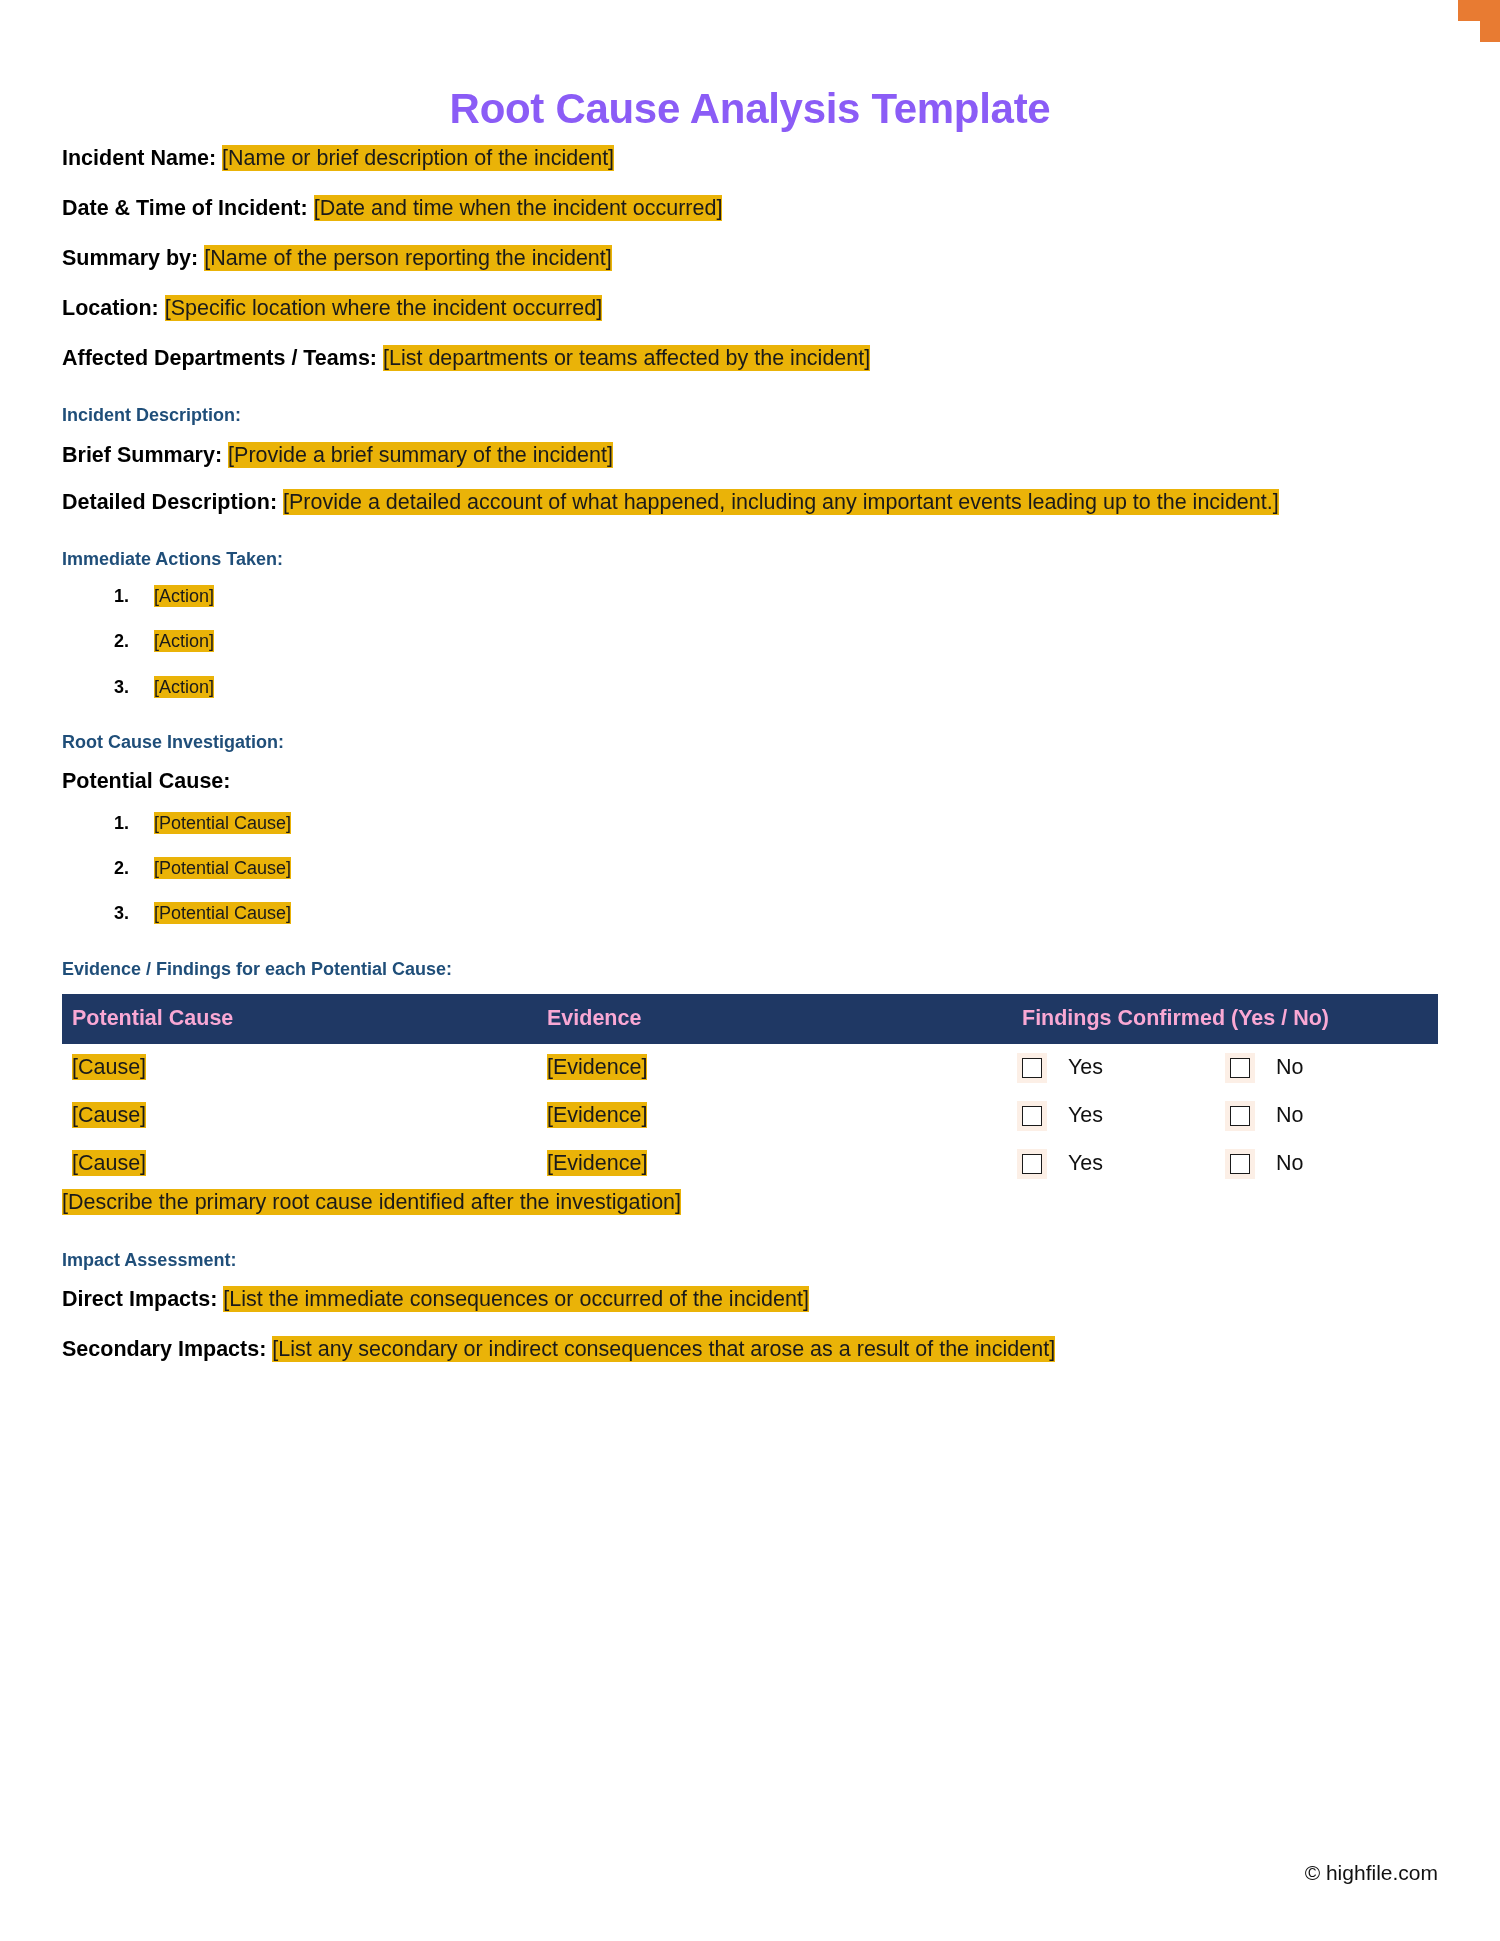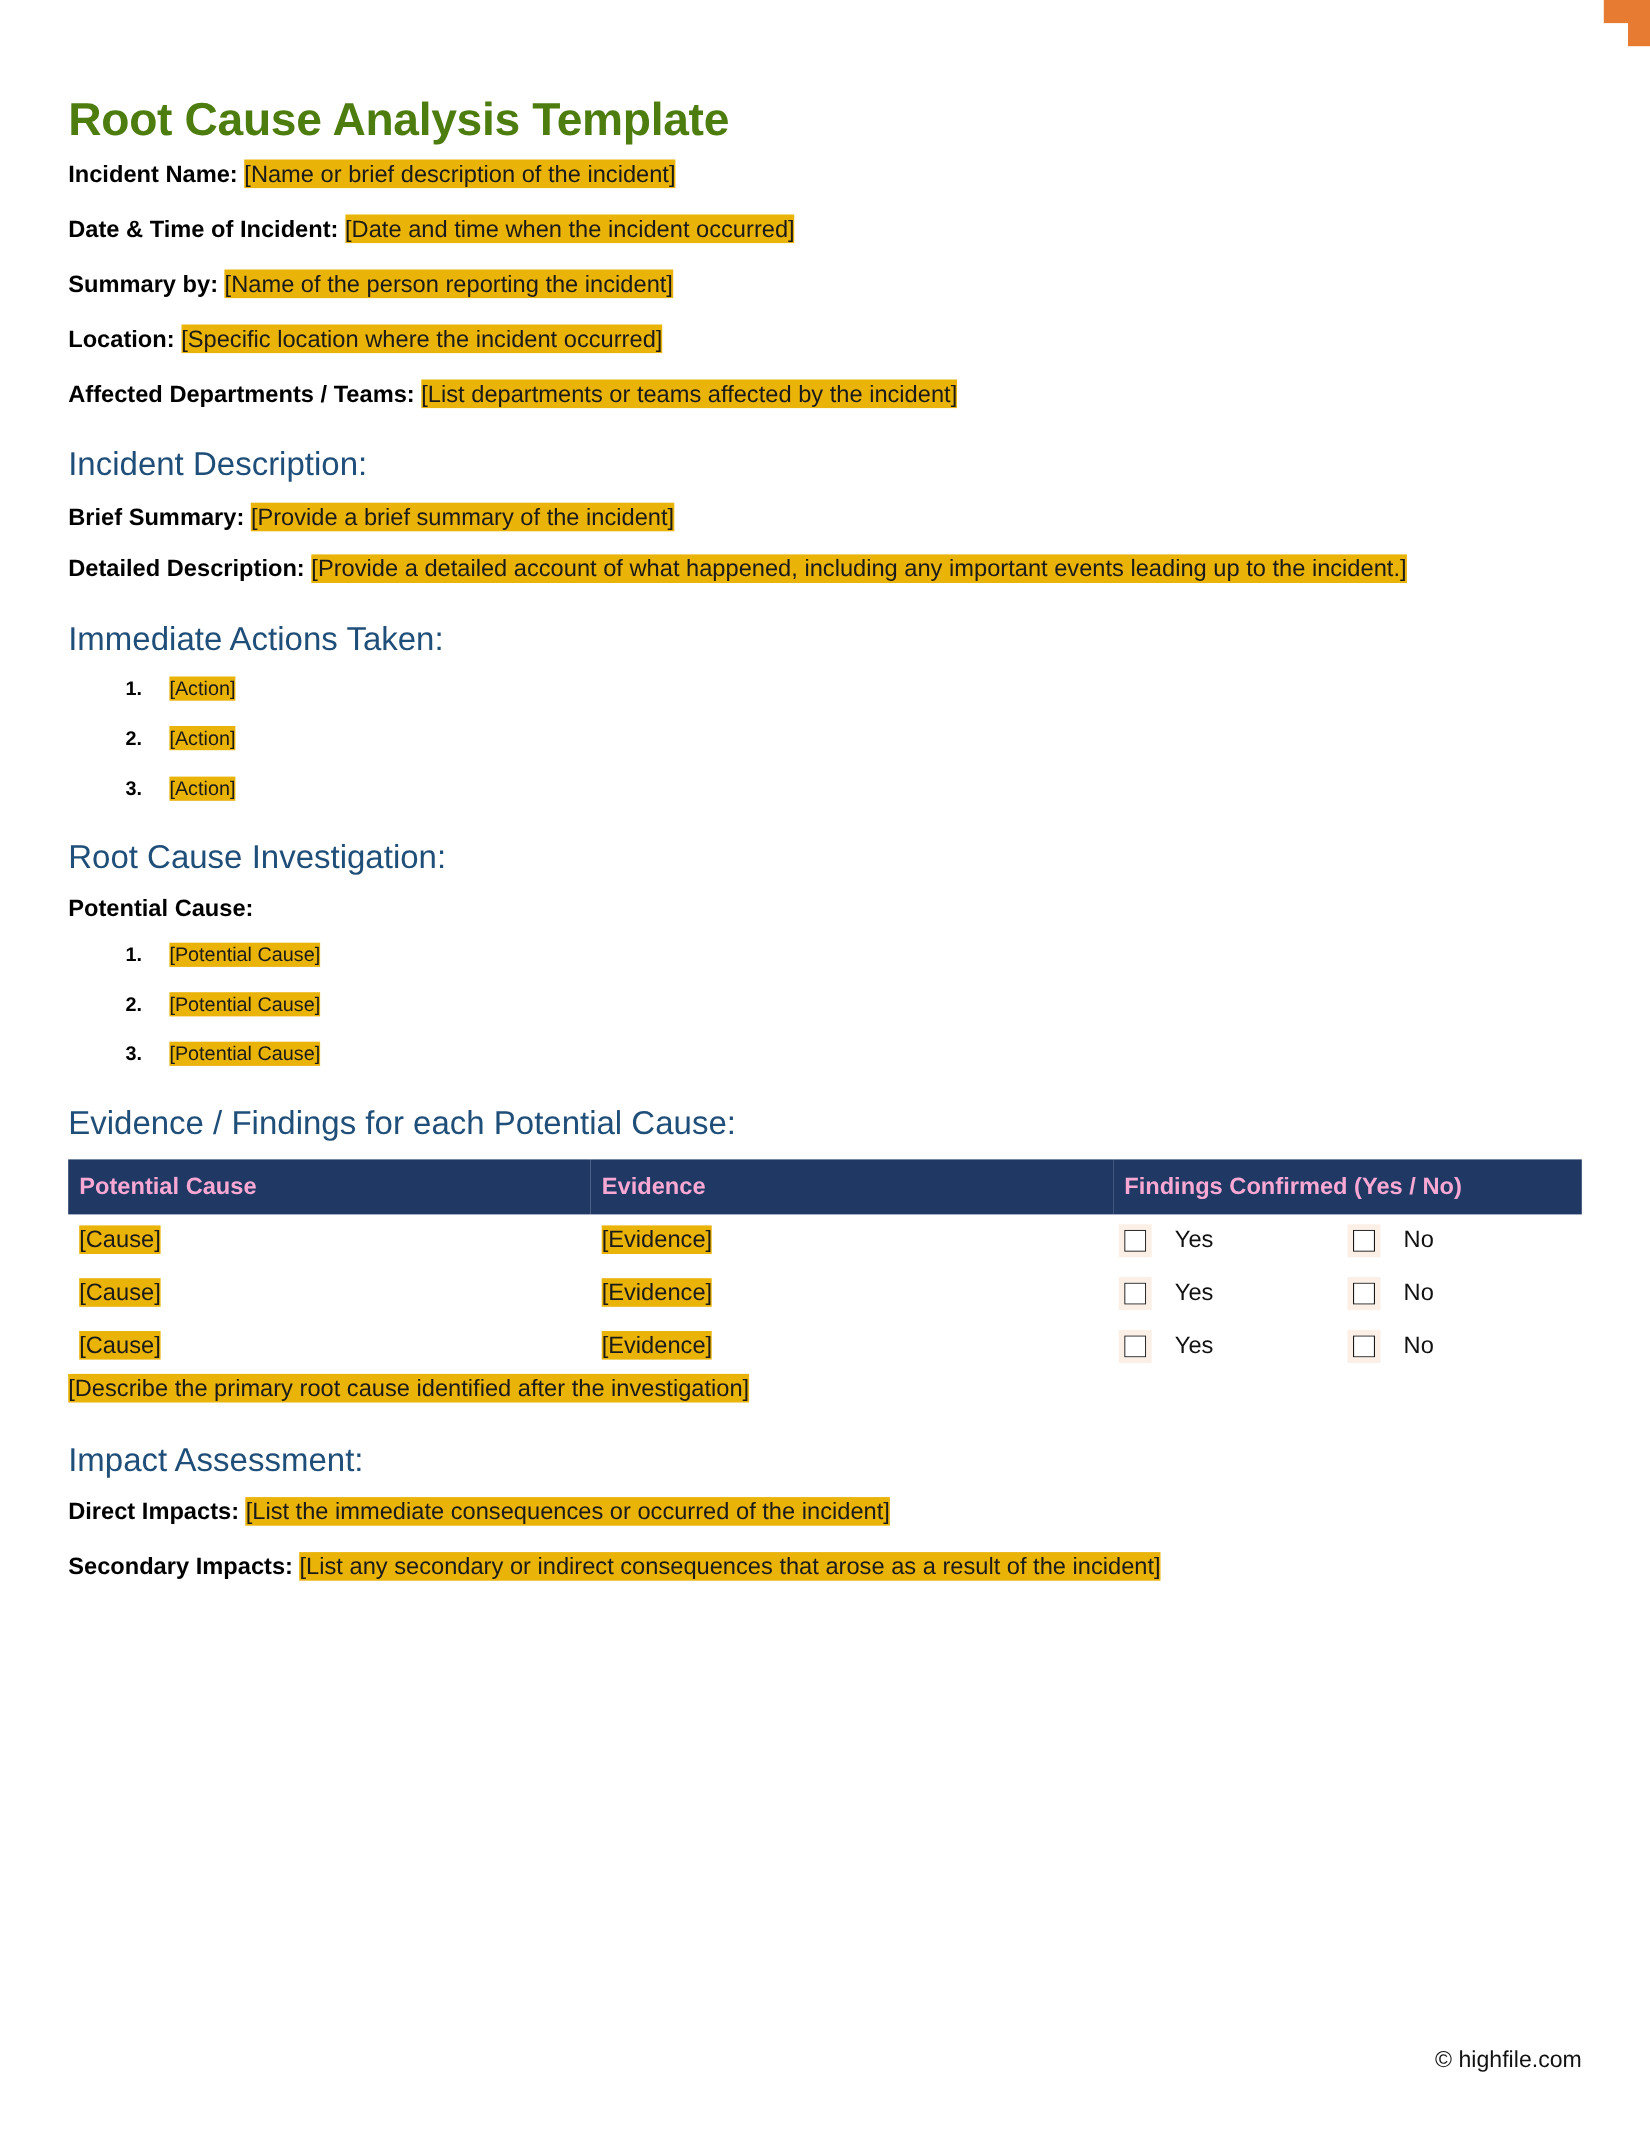--- a/index.html
+++ b/index.html
@@ -47,22 +47,22 @@
     left: 0;
     top: 0;
     width: 1500px;
     height: 1941px;
     box-sizing: border-box;
     padding: 0 62px;
   }
 
   
   .doc-title {
-    text-align: left;
-    color: #4d7c0f;
+    text-align: center;
+    color: #8b5cf6;
     font-size: 42px;
     font-weight: bold;
     letter-spacing: -0.3px;
     margin: 0;
     padding-top: 84px;
     padding-bottom: 10px;
     line-height: 1.2;
   }
 
   
@@ -80,22 +80,22 @@
   .ph {
     background: #eab308;
     color: #1a1a1a;
     box-decoration-break: clone;
     -webkit-box-decoration-break: clone;
     padding: 1px 0;
   }
 
   .section-heading {
     color: #1F4E79;
-    font-size: 30px;
-    font-weight: normal;
+    font-size: 18px;
+    font-weight: bold;
     margin: 32px 0 14px 0;
     line-height: 1.25;
   }
 
   .sub-label {
     font-size: 21.5px;
     font-weight: bold;
     color: #000000;
     margin: 0 0 16px 0;
     line-height: 1.3;

